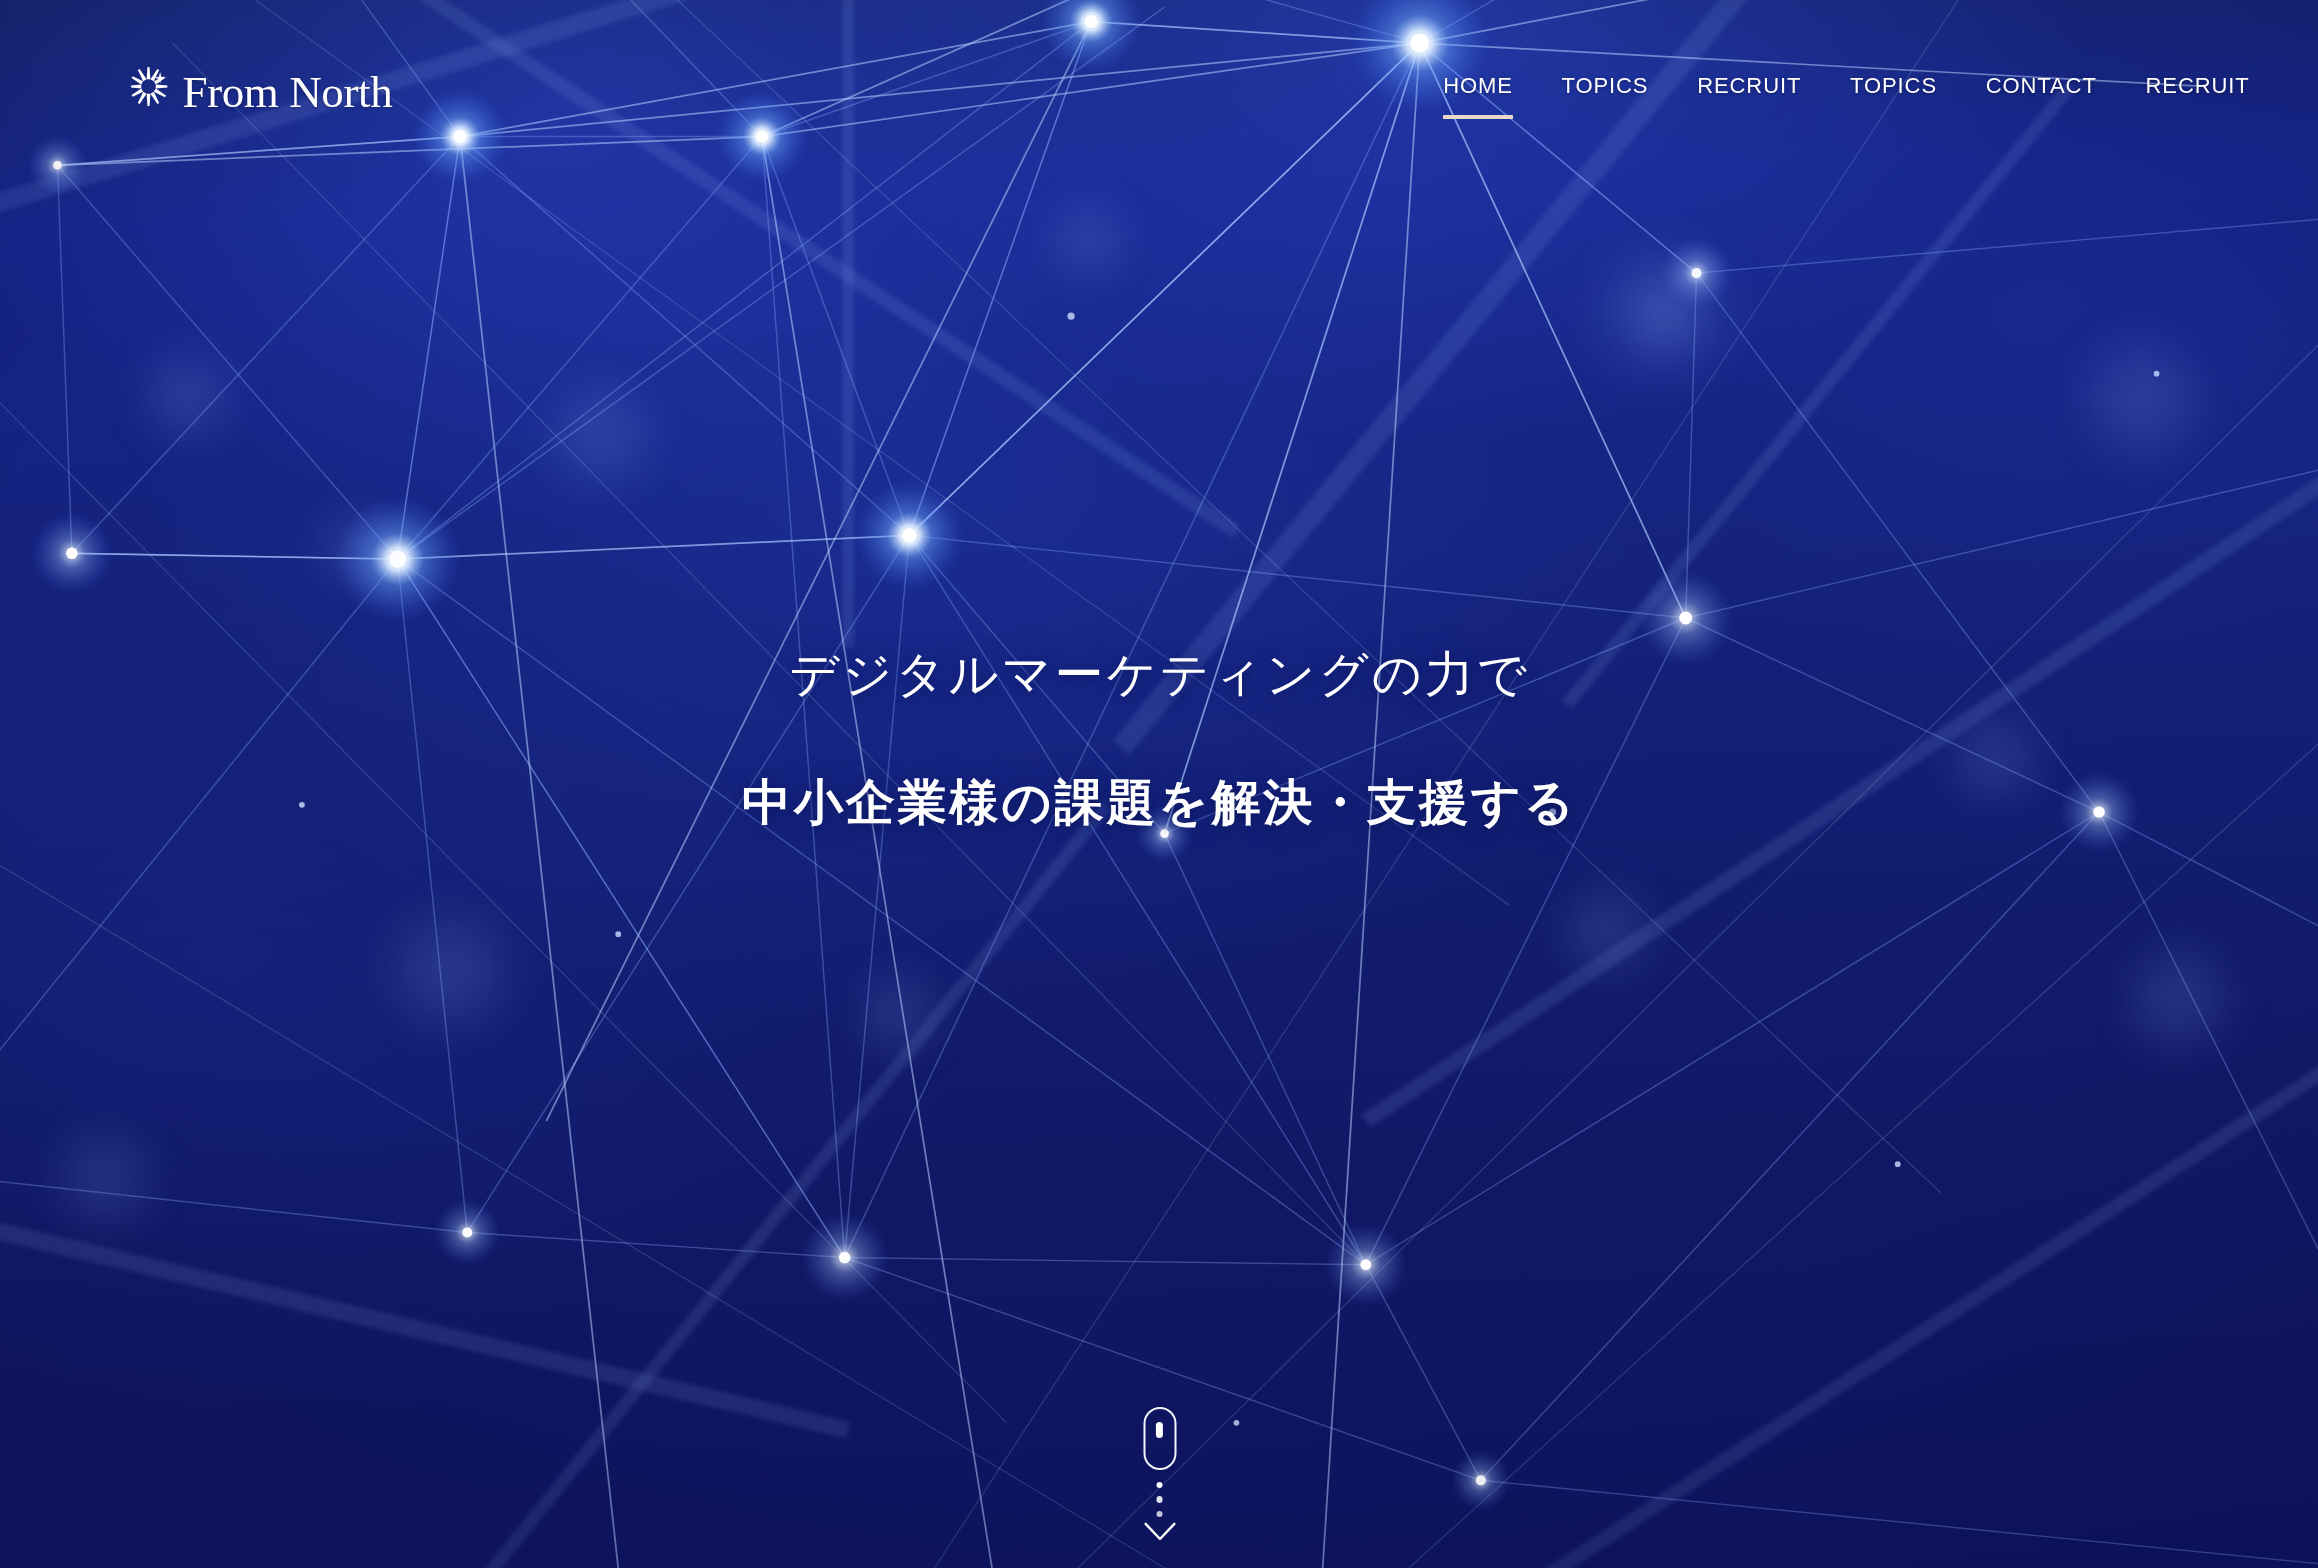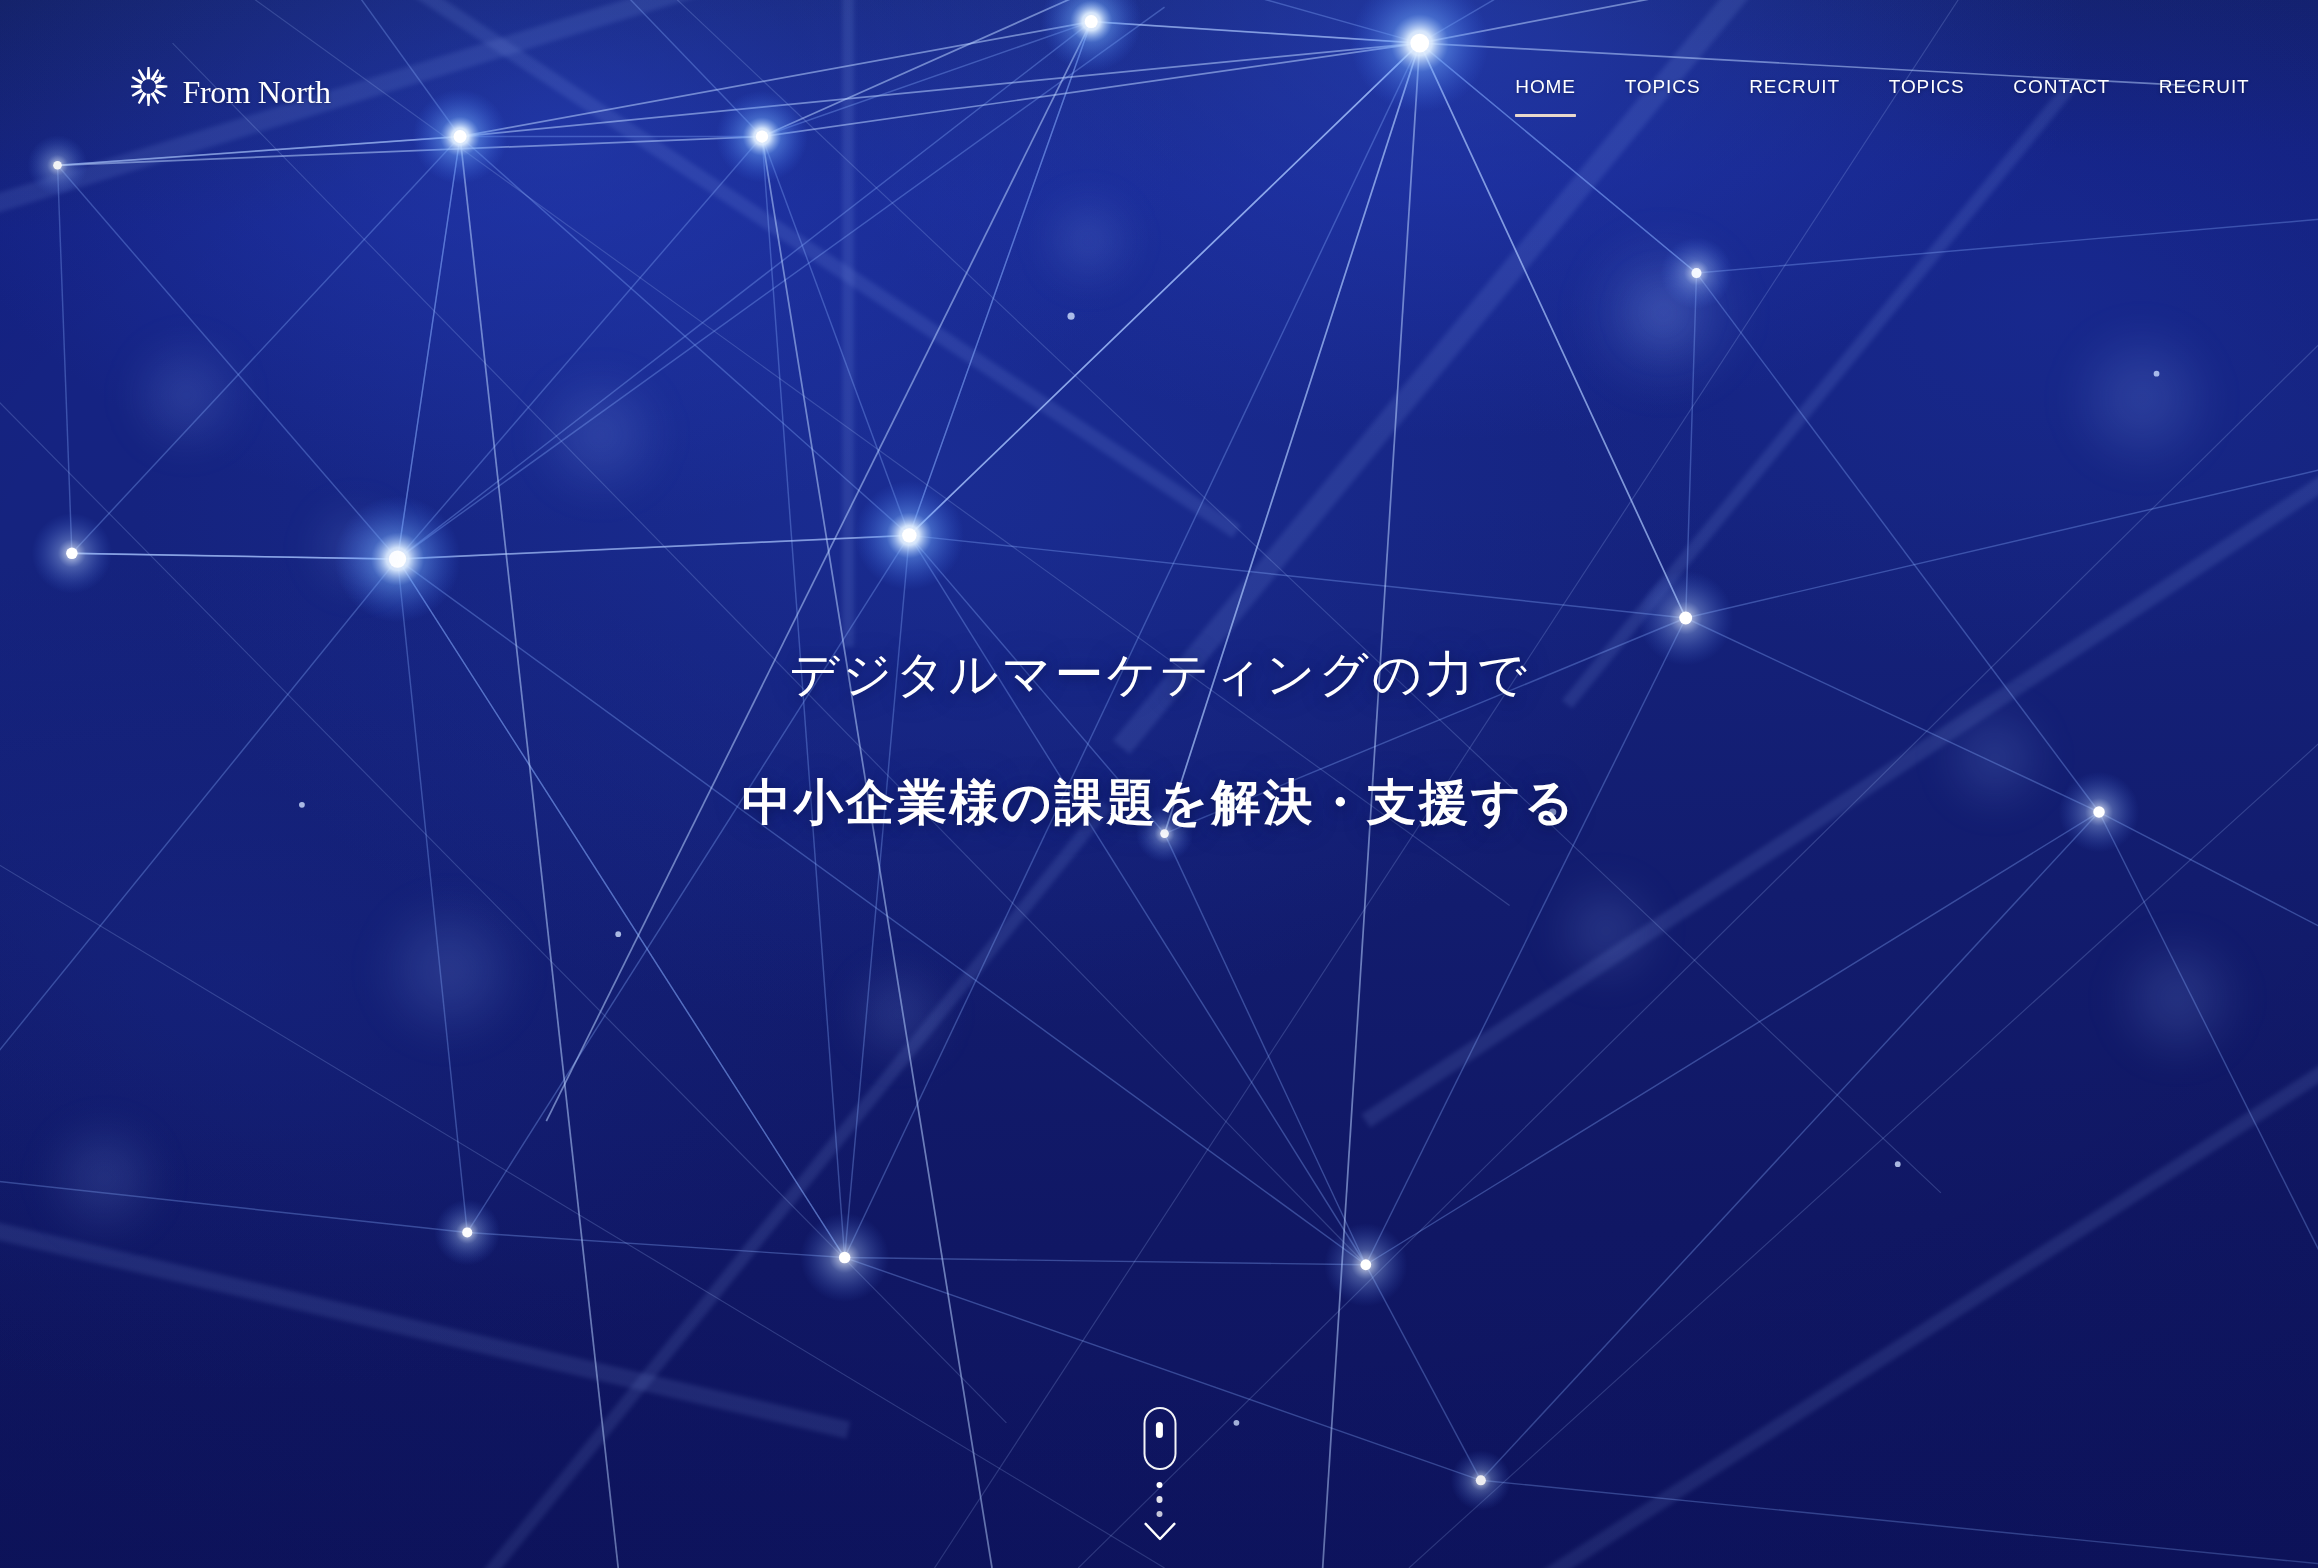--- a/index.html
+++ b/index.html
@@ -57,33 +57,33 @@
     justify-content:space-between;
     padding:0 45px 0 126px;
     z-index:30;
   }
 
   #logo { display:flex; align-items:center; gap:11.5px; cursor:pointer; }
   #logo-mark { width:45px; height:45px; flex:0 0 auto; display:block; }
   #logo-text {
     color:#ffffff;
     font-family:"Liberation Serif", serif;
-    font-size:32px;
+    font-size:45px;
     letter-spacing:-0.4px;
     line-height:1;
     white-space:nowrap;
     text-shadow:0 0.7px 3.6px rgba(0,0,0,.30);
     margin-top:12px;
   }
 
   #nav { display:flex; align-items:center; gap:0; }
   .nav-item {
     position:relative;
     color:#ffffff;
-    font-size:19px;
+    font-size:22px;
     letter-spacing:0.9px;
     line-height:1;
     padding:0 24.4px;
     cursor:pointer;
     white-space:nowrap;
     text-shadow:0 0.7px 3.6px rgba(0,0,0,.35);
   }
   .nav-item .underline {
     position:absolute;
     left:24.4px; right:24.4px;

